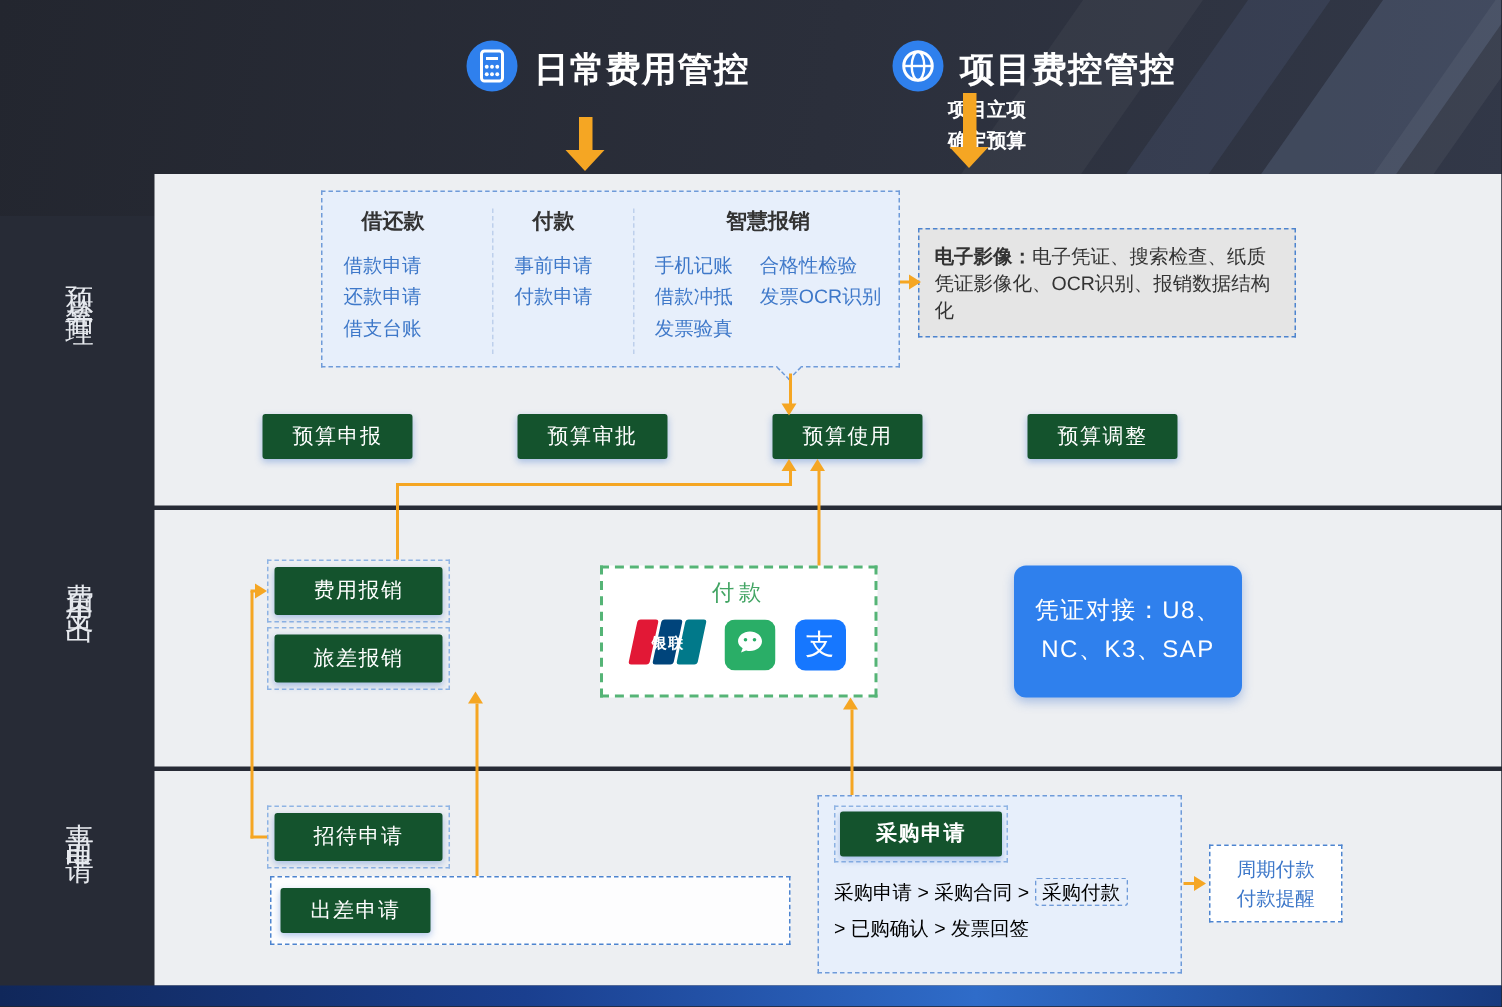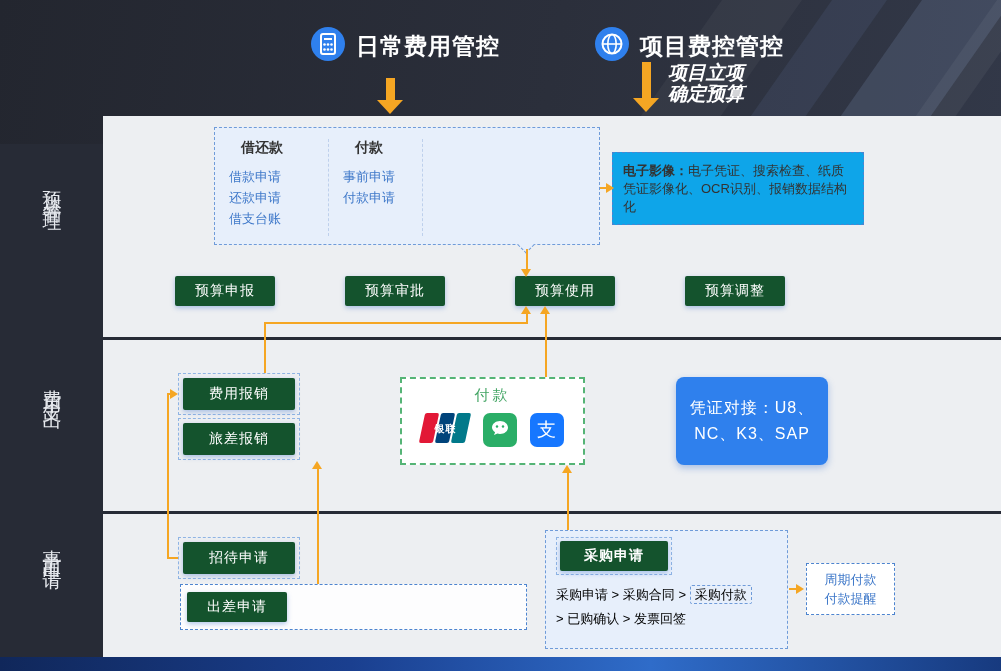--- a/index.html
+++ b/index.html
@@ -17,21 +17,21 @@
   }
   .streak{ position:absolute; top:-20px; height:160px; transform:skewX(-35deg); }
   .streak.s1{ left:680px; width:80px; background:rgba(255,255,255,0.04); }
   .streak.s2{ left:790px; width:55px; background:rgba(130,160,220,0.10); }
   .streak.s3{ left:880px; width:90px; background:rgba(160,185,235,0.15); }
   .streak.s4{ left:955px; width:40px; background:rgba(255,255,255,0.05); }
 
   .hdr-group{ position:absolute; top:26px; display:flex; align-items:center; gap:10px; }
   #hdr-daily{ left:310px; } #hdr-project{ left:594px; }
   .hdr-title{ color:#ffffff; font-size:23px; font-weight:bold; letter-spacing:1px; }
-  .hdr-sub{ position:absolute; left:668px; top:62px; color:#ffffff; font-size:19px; line-height:21px; font-weight:bold;font-style:italic; }
+  .hdr-sub{ position:absolute; left:632px; top:62px; color:#ffffff; font-size:13px; line-height:21px; font-weight:bold; }
 
   
   .panel{ position:absolute; left:103px; width:898px; background:#edeff2; }
   #panel1{ top:116px; height:221px; }
   #panel2{ top:340px; height:171px; }
   #panel3{ top:514px; height:143px; }
   .bottombar{
     position:absolute; left:0; top:657px; width:1001px; height:14px;
     background:linear-gradient(90deg,#10275a 0%,#1a3f8f 35%,#2f6cc9 65%,#173a7f 100%);
   }
@@ -60,21 +60,21 @@
   .bb-col3{ flex:1; padding-left:10px; }
   .bb-title{ font-size:14px; font-weight:bold; color:#333; margin-bottom:9px; }
   .bb-col1 .bb-title, .bb-col2 .bb-title{ margin-left:12px; }
   .bb-col3 .bb-title{ text-align:center; }
   .bb-item{ font-size:13px; color:#3e78c9; line-height:21px; }
   .bb-sub{ display:flex; gap:18px; justify-content:center; }
 
   
   #eimage-box{
     position:absolute; left:612px; top:152px; width:252px; height:73px;
-    background:#0ea5e9; border:1px dashed #4d84cf;
+    background:#e5e5e5; border:1px dashed #4d84cf;
     padding:9px 10px; font-size:13px; color:#333; line-height:18px;
   }
   #eimage-box b{ font-weight:bold; }
 
   
   .bluebtn{
     background:#14532d; color:#fff; font-size:14px;
     display:flex; align-items:center; justify-content:center;
     border-radius:2px; box-shadow:0 2px 5px rgba(40,100,200,.35);
     letter-spacing:1px;
@@ -219,20 +219,34 @@
     <div class="bb-col bb-col1">
       <div class="bb-title">借还款</div>
       <div class="bb-item">借款申请</div>
       <div class="bb-item">还款申请</div>
       <div class="bb-item">借支台账</div>
     </div>
     <div class="bb-col bb-col2">
       <div class="bb-title">付款</div>
       <div class="bb-item">事前申请</div>
       <div class="bb-item">付款申请</div>
+    </div>
+    <div class="bb-col bb-col3">
+      <div class="bb-title">智慧报销</div>
+      <div class="bb-sub">
+        <div>
+          <div class="bb-item">手机记账</div>
+          <div class="bb-item">借款冲抵</div>
+          <div class="bb-item">发票验真</div>
+        </div>
+        <div>
+          <div class="bb-item">合格性检验</div>
+          <div class="bb-item">发票OCR识别</div>
+        </div>
+      </div>
     </div>
   </div>
   <div id="budget-box-tail"></div>
 
   <div id="eimage-box">
     <b>电子影像：</b><span>电子凭证、搜索检查、纸质凭证影像化、OCR识别、报销数据结构化</span>
   </div>
 
   <div class="bluebtn abs" id="btn-bud1">预算申报</div>
   <div class="bluebtn abs" id="btn-bud2">预算审批</div>

